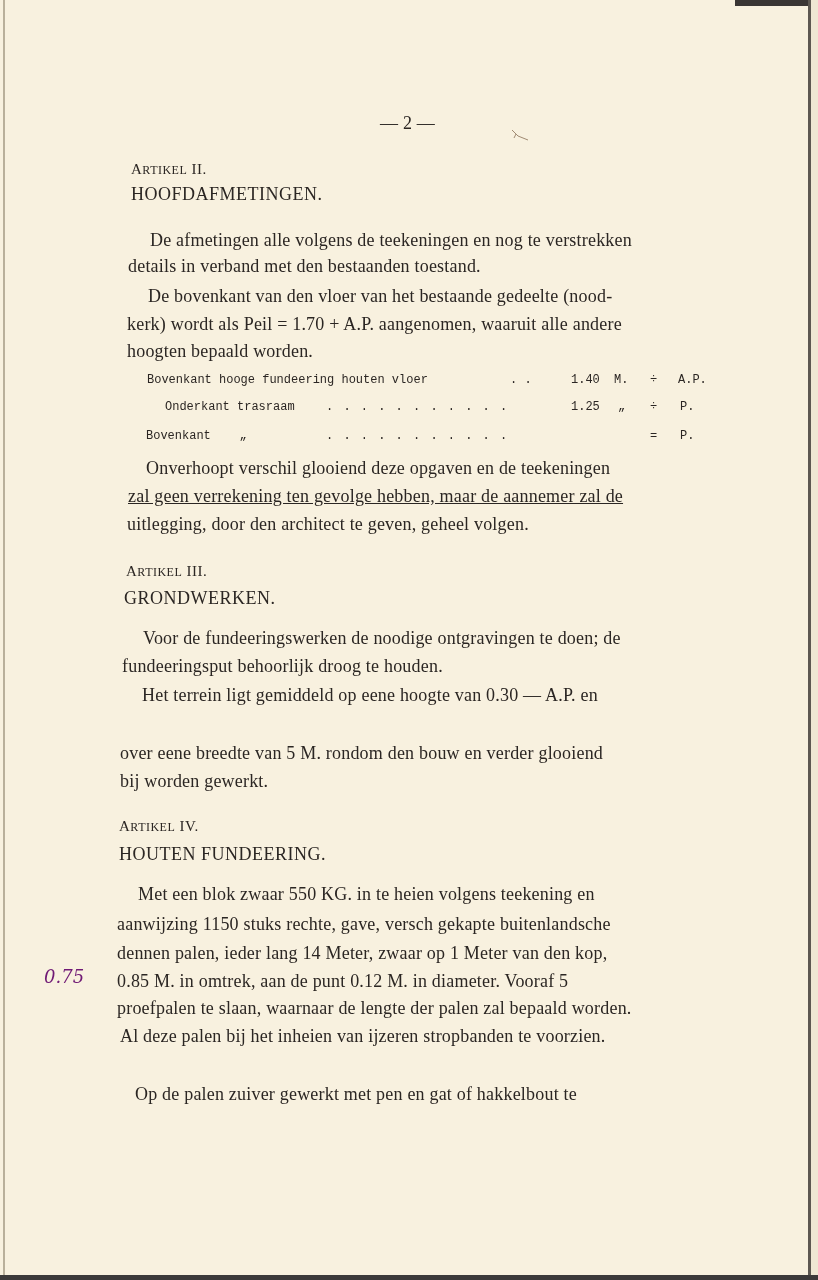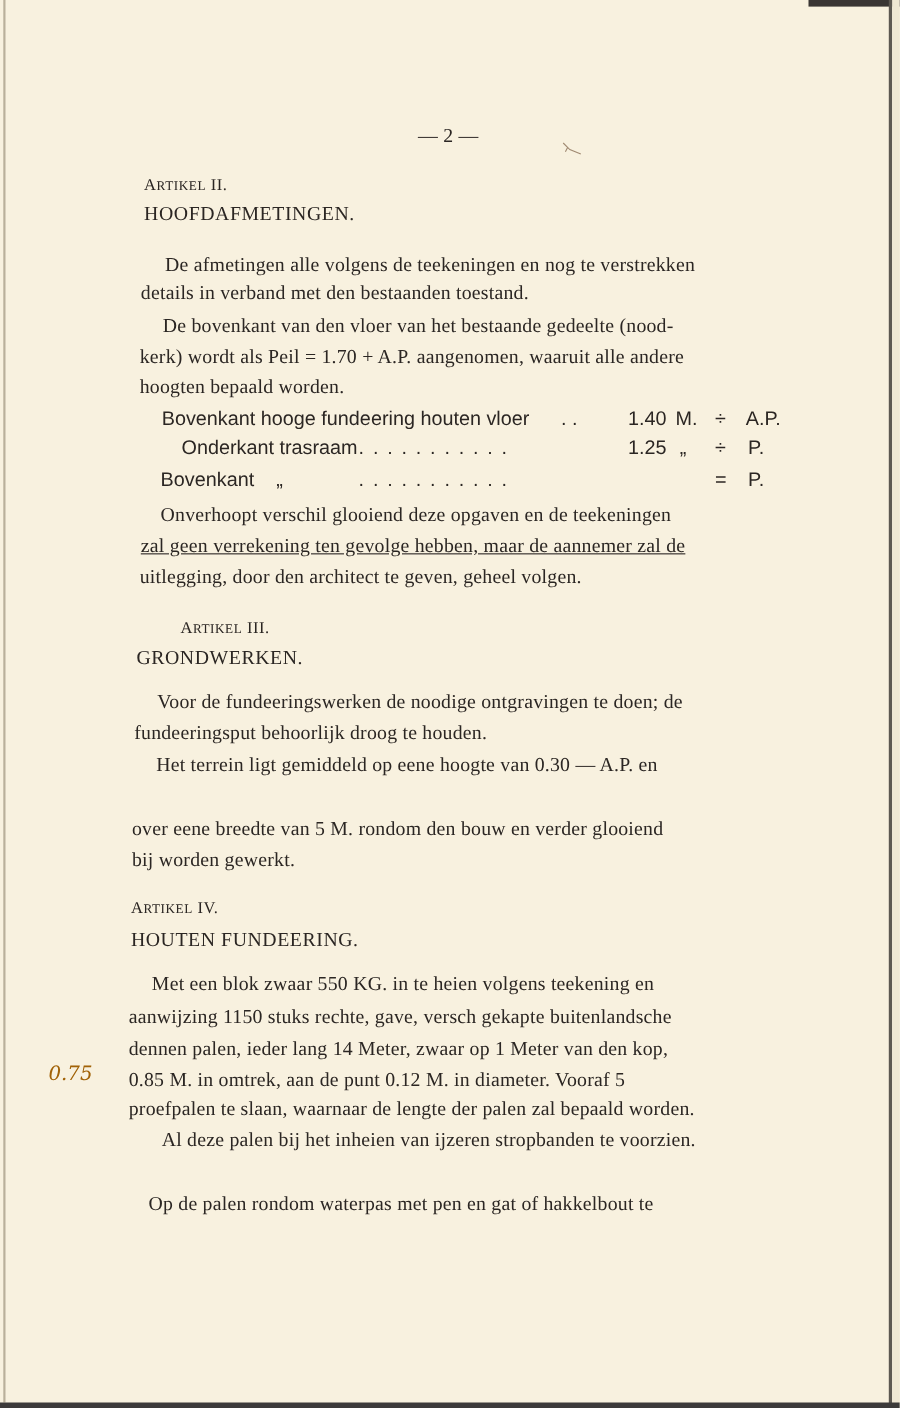--- a/index.html
+++ b/index.html
@@ -17,24 +17,24 @@
   .edge-left { position:absolute; left:3px; top:0; width:2px; height:1275px; background:#b9b09b; }
   .edge-right { position:absolute; left:808px; top:0; width:3px; height:1280px; background:#5d5851; }
   .edge-right2 { position:absolute; left:811px; top:0; width:7px; height:1280px; background:#efe7d3; }
   .edge-bottom { position:absolute; left:0; top:1275px; width:818px; height:5px; background:#3c3a3a; }
 
   .t { position:absolute; white-space:nowrap; font-family:"Liberation Serif", serif; font-size:18px; line-height:22px; letter-spacing:0.2px; }
   .pagenum { left:380px; top:112px; font-size:18px; }
   .art { font-size:15px; letter-spacing:0.5px; }
   .art .sc { font-size:12px; }
   .head { font-size:18px; letter-spacing:0.5px; }
-  .margin-note { position:absolute; left:44px; top:966px; font-family:"DejaVu Serif", serif; font-style:italic; font-size:18px; color:#a16207; }
+  .margin-note { position:absolute; left:44px; top:966px; font-family:"DejaVu Serif", serif; font-style:italic; font-size:18px; color:#701a75; }
   .pencil { position:absolute; left:510px; top:128px; width:20px; height:14px; }
   .row { position:absolute; }
-  .row span { position:absolute; white-space:nowrap; font-family:Liberation Sans, sans-serif; font-size:18px; line-height:22px; }
+  .row span { position:absolute; white-space:nowrap; font-family:Liberation Mono, monospace; font-size:12px; line-height:22px; }
 </style>
 </head>
 <body>
 
 <div class="page">
   <div class="edge-top"></div>
   <div class="edge-left"></div>
   <div class="edge-right"></div>
   <div class="edge-right2"></div>
   <div class="edge-bottom"></div>
@@ -76,38 +76,38 @@
     <span style="left:146px;white-space:pre;">Bovenkant    „</span>
     <span style="left:326px;letter-spacing:1.5px;">. . . . . . . . . . .</span>
     <span style="left:650px;">=</span>
     <span style="left:680px;">P.</span>
   </div>
 
   <div class="t" style="left:146px;top:457px;">Onverhoopt verschil glooiend deze opgaven en de teekeningen</div>
   <div class="t" style="left:128px;top:485px;text-decoration:underline;">zal geen verrekening ten gevolge hebben, maar de aannemer zal de</div>
   <div class="t" style="left:127px;top:513px;">uitlegging, door den architect te geven, geheel volgen.</div>
 
-  <div class="t art" style="left:126px;top:560px;margin-left:38px;">
+  <div class="t art" style="left:126px;top:560px;">
     <span>A</span><span class="sc">RTIKEL</span> <span>III.</span>
   </div>
   <div class="t head" style="left:124px;top:587px;">GRONDWERKEN.</div>
 
   <div class="t" style="left:143px;top:627px;">Voor de fundeeringswerken de noodige ontgravingen te doen; de</div>
   <div class="t" style="left:122px;top:655px;">fundeeringsput behoorlijk droog te houden.</div>
   <div class="t" style="left:142px;top:684px;">Het terrein ligt gemiddeld op eene hoogte van 0.30 — A.P. en</div>
   <div class="t" style="left:120px;top:742px;">over eene breedte van 5 M. rondom den bouw en verder glooiend</div>
   <div class="t" style="left:120px;top:770px;">bij worden gewerkt.</div>
 
   <div class="t art" style="left:119px;top:815px;">
     <span>A</span><span class="sc">RTIKEL</span> <span>IV.</span>
   </div>
   <div class="t head" style="left:119px;top:843px;">HOUTEN FUNDEERING.</div>
 
   <div class="t" style="left:138px;top:883px;">Met een blok zwaar 550 KG. in te heien volgens teekening en</div>
   <div class="t" style="left:117px;top:913px;">aanwijzing 1150 stuks rechte, gave, versch gekapte buitenlandsche</div>
   <div class="t" style="left:117px;top:942px;">dennen palen, ieder lang 14 Meter, zwaar op 1 Meter van den kop,</div>
   <div class="t" style="left:117px;top:970px;">0.85 M. in omtrek, aan de punt 0.12 M. in diameter. Vooraf 5</div>
   <div class="t" style="left:117px;top:997px;">proefpalen te slaan, waarnaar de lengte der palen zal bepaald worden.</div>
-  <div class="t" style="left:147px;top:1025px;">Al deze palen bij het inheien van ijzeren stropbanden te voorzien.</div>
-  <div class="t" style="left:135px;top:1083px;">Op de palen rondom waterpas met pen en gat of hakkelbout te</div>
+  <div class="t" style="left:120px;top:1025px;">Al deze palen bij het inheien van ijzeren stropbanden te voorzien.</div>
+  <div class="t" style="left:135px;top:1083px;">Op de palen zuiver gewerkt met pen en gat of hakkelbout te</div>
 
   <div class="margin-note">0.75</div>
 </div>
 
 </body></html>

